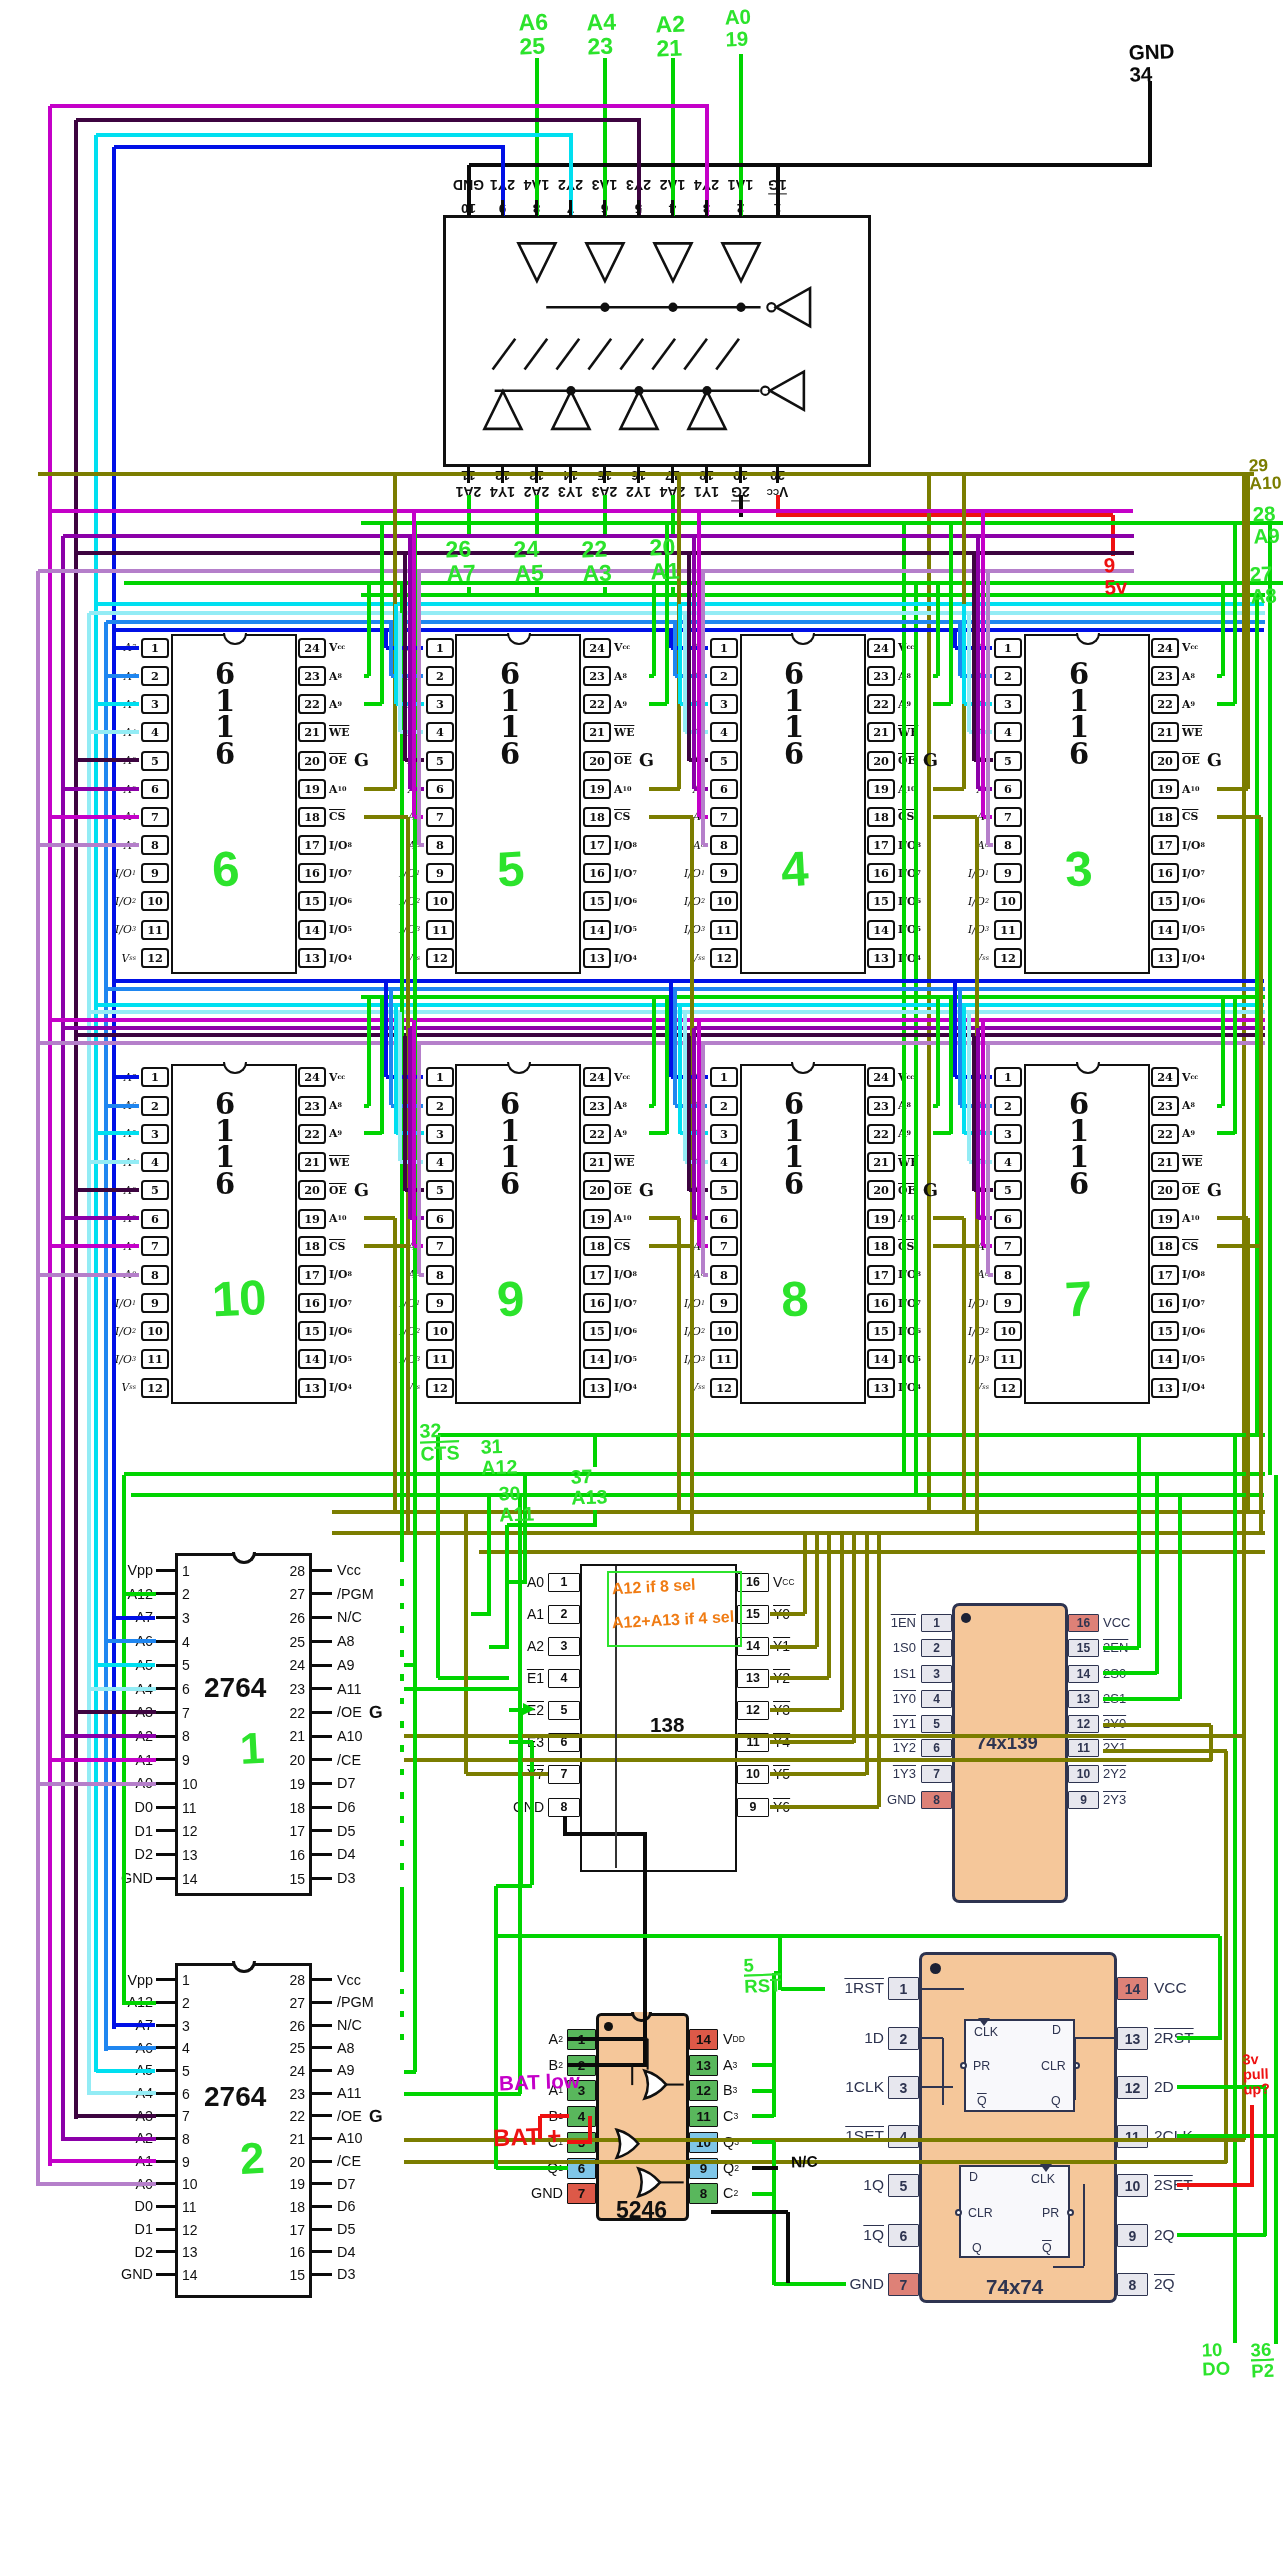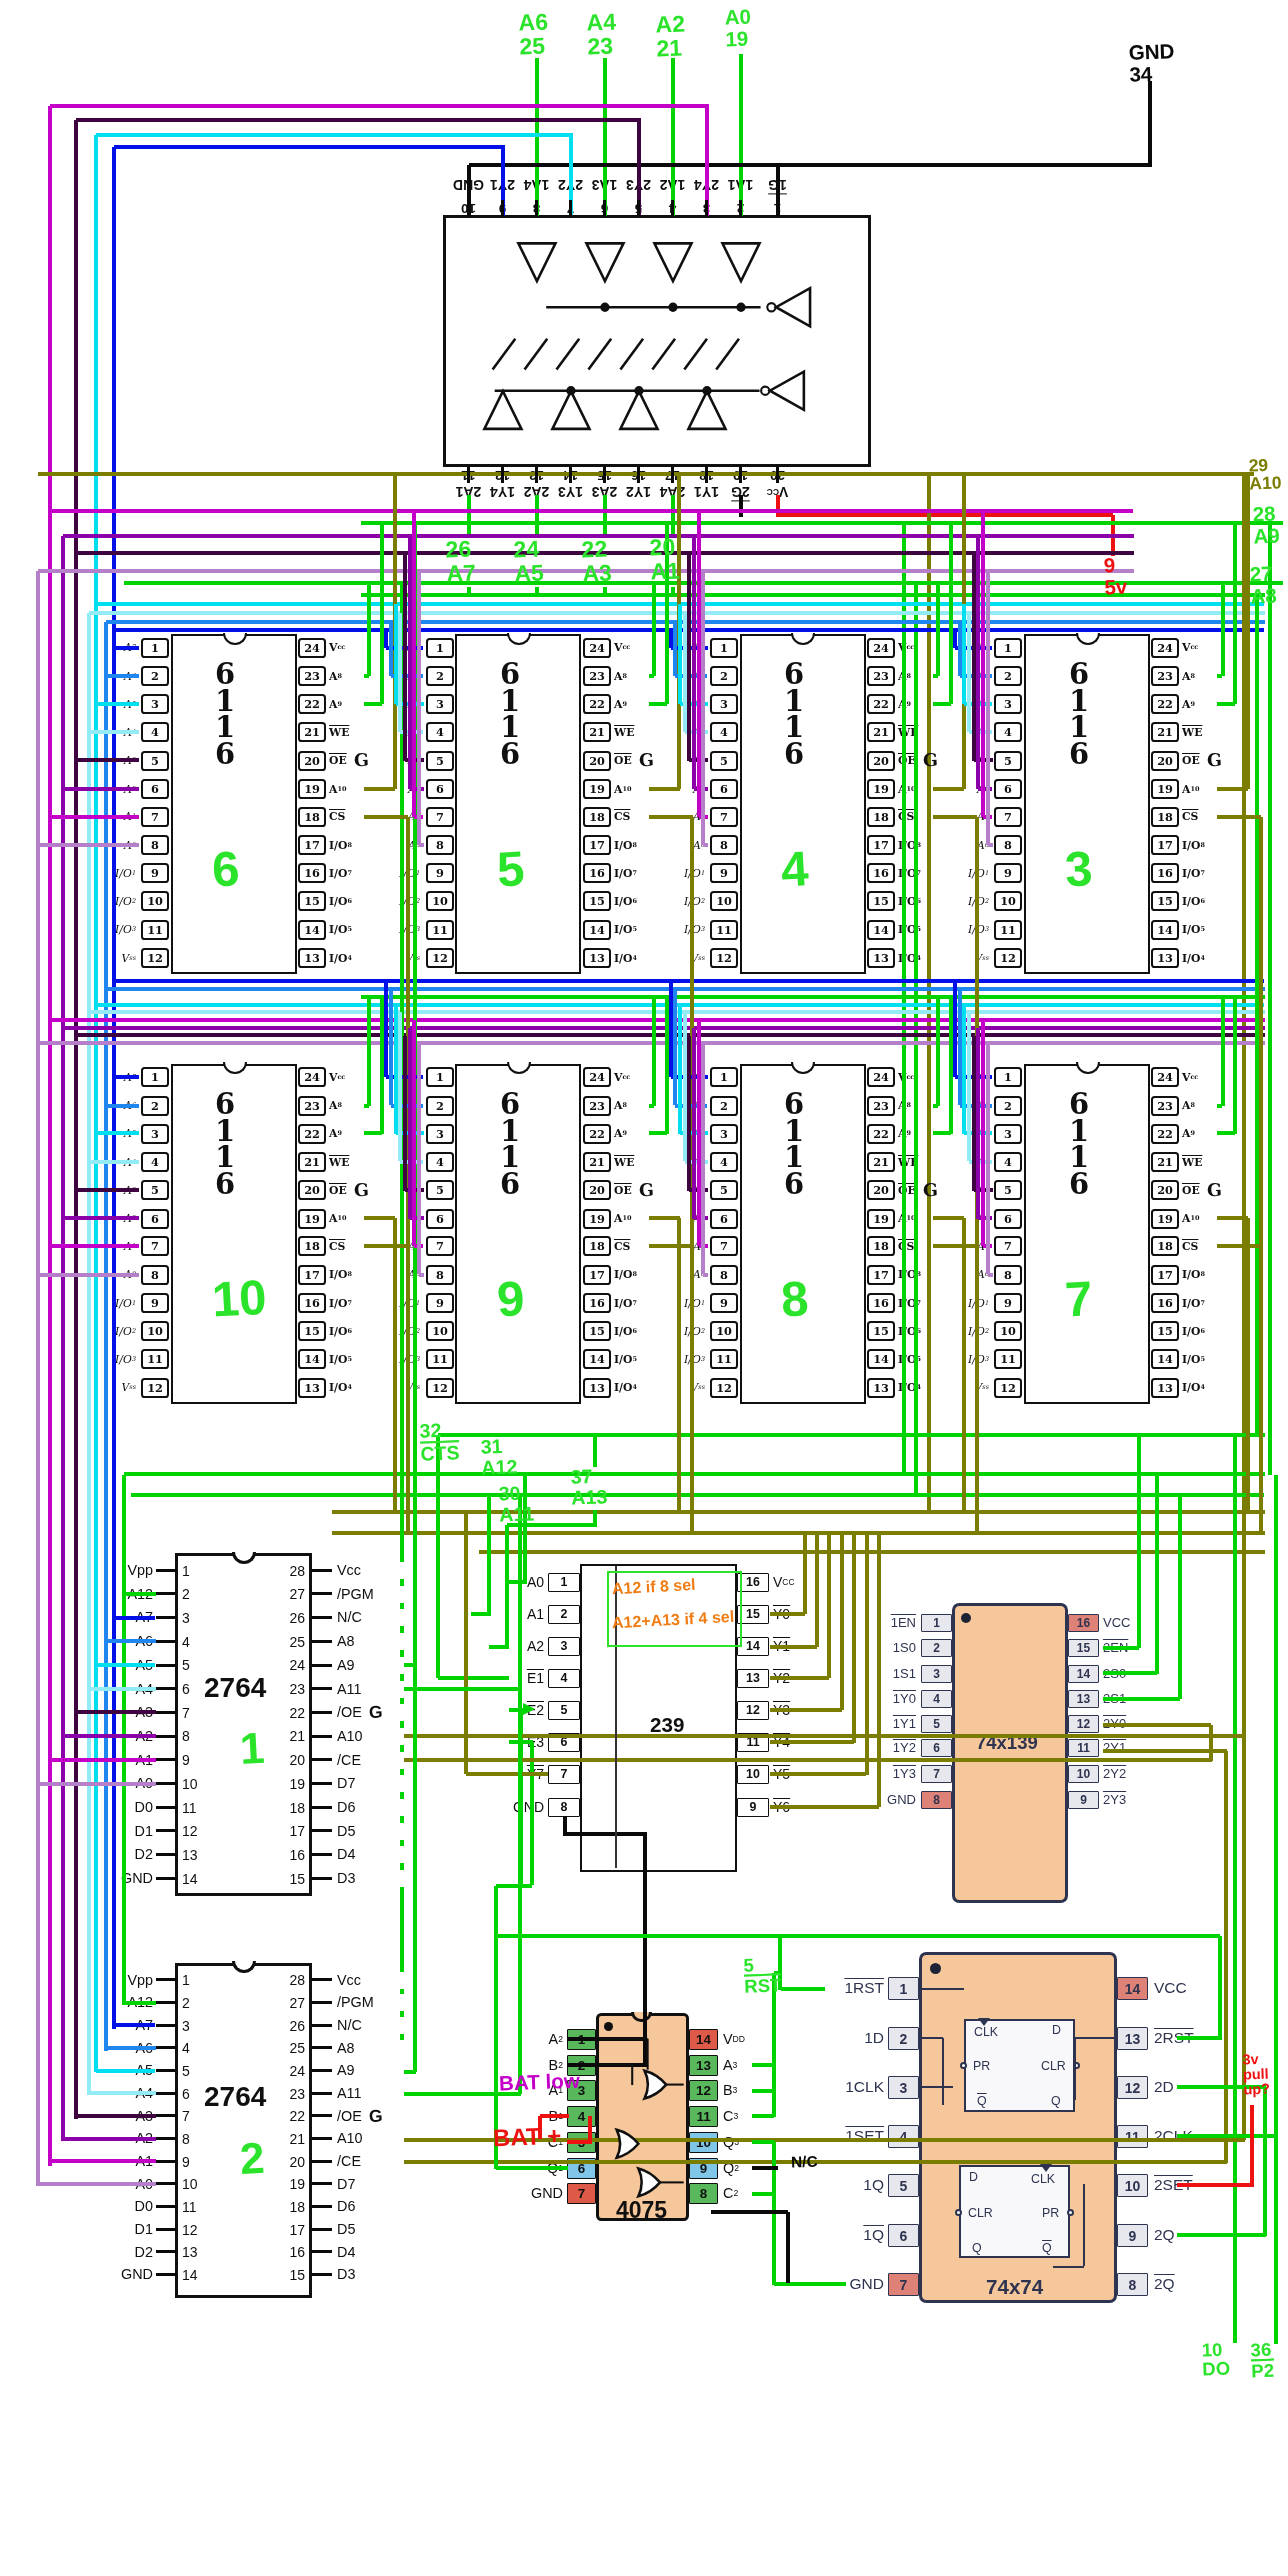--- a/index.html
+++ b/index.html
@@ -2266,21 +2266,21 @@
     </div>
     <div class="plabel" style="left: 773px; top: 1766px; width: 46px; height: 16.5px; position: absolute; font-size: 14px;">
       <span class="ovl">Y5</span>
     </div>
     <div class="pinbox flat" style="left: 737px; top: 1798px; width: 32px; height: 18.5px; position: absolute; font-size: 12.4px;">
       <span>9</span>
     </div>
     <div class="plabel" style="left: 773px; top: 1799px; width: 46px; height: 16.5px; position: absolute; font-size: 14px;">
       <span class="ovl">Y6</span>
     </div>
-    <div class="bigprint" style="left: 650px; top: 1713px; width: 52px; height: 26px; position: absolute; font-size: 20.6px;">239</div>
+    <div class="bigprint" style="left: 650px; top: 1713px; width: 52px; height: 26px; position: absolute; font-size: 20.6px;">138</div>
     <div class="wire" style="left: 607px; top: 1571px; width: 131px; height: 72px; position: absolute; border: 2.1px solid rgb(44, 227, 44); background: transparent; z-index: 3;"></div>
     <div class="hand" style="left: 612px; top: 1577px; width: 124px; height: 20.6px; position: absolute; color: rgb(240, 124, 20); font-size: 16px; z-index: 4;">A12 if 8 sel</div>
     <div class="hand" style="left: 612px; top: 1611px; width: 124px; height: 20.6px; position: absolute; color: rgb(240, 124, 20); font-size: 16px; z-index: 4;">A12+A13 if 4 sel</div>
     <div class="tanbody" style="left: 952px; top: 1603px; width: 116px; height: 300px; position: absolute;"></div>
     <div class="dot" style="left: 961px; top: 1613px; width: 10.3px; height: 10.3px; position: absolute;"></div>
     <div class="pinbox flat" style="left: 921px; top: 1614px; width: 31px; height: 17.5px; position: absolute; font-size: 12px; border-color: rgb(46, 52, 80); color: rgb(46, 52, 80); background: rgb(231, 231, 238);">
       <span>1</span>
     </div>
     <div class="plabel r" style="left: 869px; top: 1615px; width: 47px; height: 15.5px; position: absolute; font-size: 13px; color: rgb(46, 52, 80);">
       <span class="ovl">1EN</span>
@@ -2487,21 +2487,21 @@
         <path d="M2,2 Q26,8 44,29 Q26,50 2,56 Q15,29 2,2 Z" fill="#fff" stroke="#101010" stroke-width="5"></path>
       </g>
       <line x1="5" y1="50" x2="100" y2="50" stroke="#101010" stroke-width="4"></line>
       <line x1="100" y1="50" x2="100" y2="110" stroke="#101010" stroke-width="4"></line>
       <line x1="5" y1="100" x2="70" y2="100" stroke="#101010" stroke-width="4"></line>
       <line x1="70" y1="100" x2="70" y2="140" stroke="#101010" stroke-width="4"></line>
       <line x1="136" y1="139" x2="170" y2="139" stroke="#101010" stroke-width="4"></line>
       <line x1="82" y1="254" x2="82" y2="254" stroke="#101010" stroke-width="4"></line>
       <line x1="124" y1="329" x2="170" y2="329" stroke="#101010" stroke-width="4"></line>
     </svg>
-    <div class="bigprint" style="left: 616px; top: 2197px; width: 62px; height: 24px; position: absolute; font-size: 23px; z-index: 3;">4075</div>
+    <div class="bigprint" style="left: 616px; top: 2197px; width: 62px; height: 24px; position: absolute; font-size: 23px; z-index: 3;">5246</div>
     <div class="tanbody" style="left: 919px; top: 1952px; width: 198px; height: 351px; position: absolute;"></div>
     <div class="dot" style="left: 930px; top: 1963px; width: 11.3px; height: 11.3px; position: absolute;"></div>
     <div class="pinbox flat" style="left: 888px; top: 1977px; width: 31px; height: 23px; position: absolute; font-size: 14px; border-color: rgb(46, 52, 80); color: rgb(46, 52, 80); background: rgb(231, 231, 238);">
       <span>1</span>
     </div>
     <div class="plabel r" style="left: 832px; top: 1980px; width: 52px; height: 16.5px; position: absolute; font-size: 15.5px; color: rgb(46, 52, 80);">
       <span class="ovl">1RST</span>
     </div>
     <div class="pinbox flat" style="left: 888px; top: 2027px; width: 31px; height: 23px; position: absolute; font-size: 14px; border-color: rgb(46, 52, 80); color: rgb(46, 52, 80); background: rgb(231, 231, 238);">
       <span>2</span>

